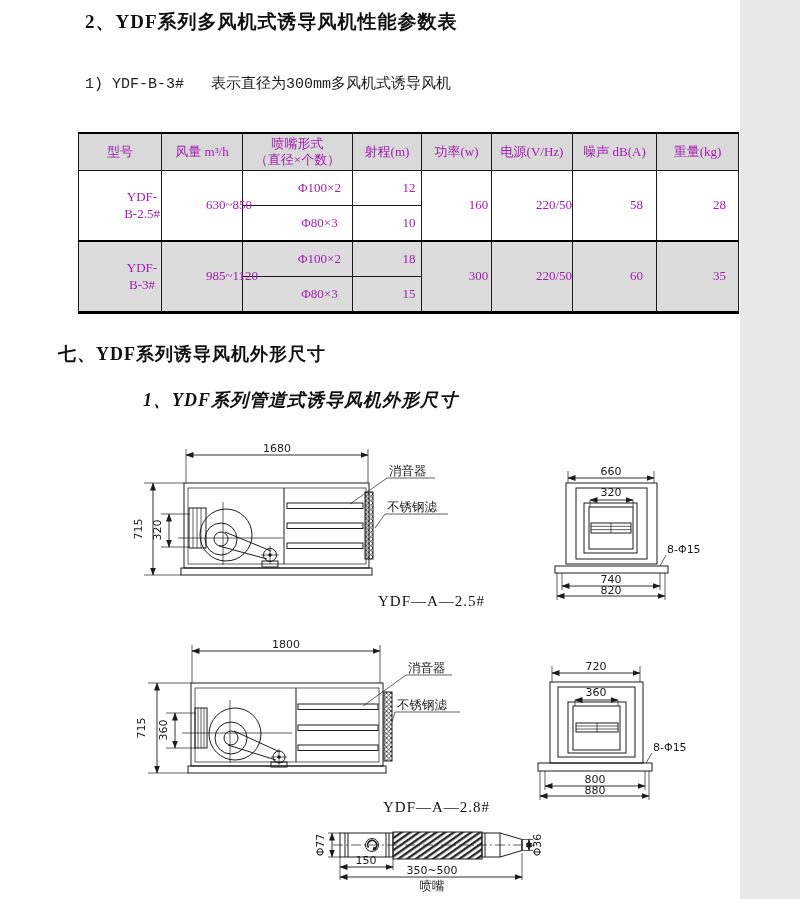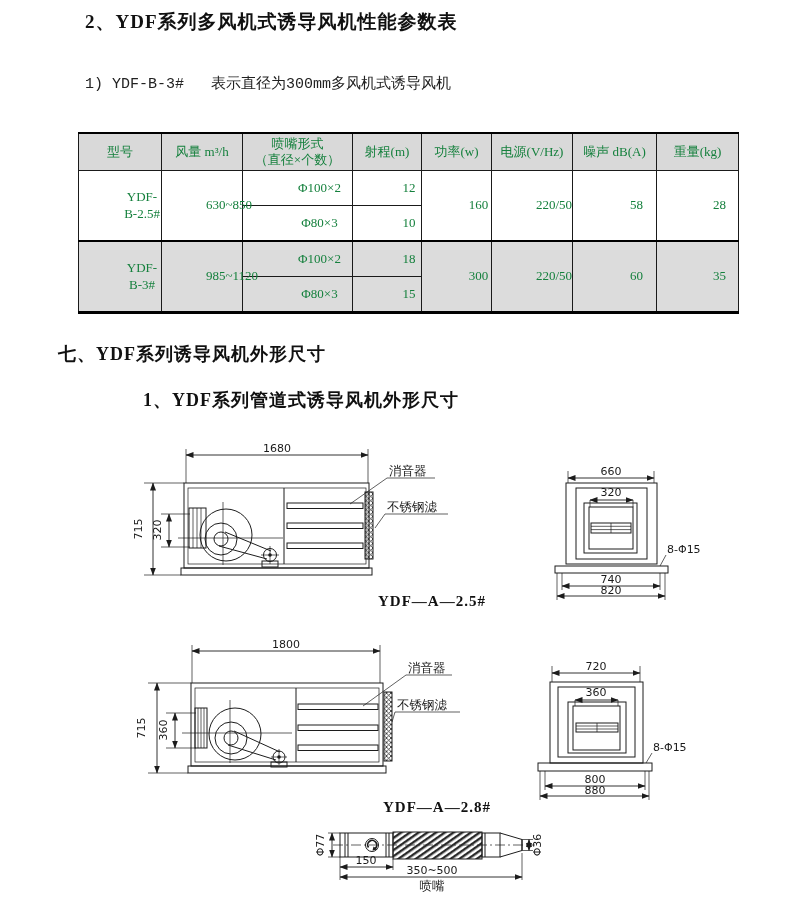--- a/index.html
+++ b/index.html
@@ -1,36 +1,36 @@
 <!DOCTYPE html>
 <html><head>
 <meta charset="utf-8">
 <style>
   html,body{margin:0;padding:0;background:#e8e8e8;}
-  #page{position:relative;width:800px;height:899px;background:#ffffff;overflow:hidden;
+  #page{position:relative;width:740px;height:899px;background:#ffffff;overflow:hidden;
         font-family:"Liberation Serif","DejaVu Serif",serif;color:#111;}
   .abs{position:absolute;}
   .h1{font-size:19px;font-weight:bold;letter-spacing:1px;}
   .h2{font-size:18px;font-weight:bold;letter-spacing:1px;text-align:center;}
   .note{font-size:15px;font-family:"Liberation Mono","DejaVu Sans Mono",monospace;white-space:pre;color:#222;}
   
   table.spec{border-collapse:collapse;table-layout:fixed;width:660px;
-             font-size:13px;color:#15803d;}
+             font-size:13px;color:#a21caf;}
   table.spec th,table.spec td{border:1px solid #1a1a1a;text-align:center;vertical-align:middle;
              padding:0;white-space:pre-line;line-height:1.25;font-weight:normal;}
   table.spec thead th{background:#d9d9d9;height:36px;}
   table.spec td{height:34px;background:#ffffff;padding-left:44px;}
   table.spec tr.g2 td{background:#dcdcdc;}
   table.spec{border-top:2px solid #000;border-bottom:3px solid #000;}
   table.spec tr.gsep td{border-top:2px solid #000;}
   
   svg text{font-family:"DejaVu Sans","Liberation Sans",sans-serif;fill:#1a1a1a;}
   .dimtxt{font-size:11px;}
   .cjk{font-size:12.5px;}
-  .cap{font-size:15px;font-weight:bold;letter-spacing:1px;font-family:"Liberation Serif",serif;}
+  .cap{font-size:15px;font-weight:normal;letter-spacing:1px;font-family:"Liberation Serif",serif;}
   .ln{stroke:#1c1c1c;stroke-width:1;fill:none;}
   .thin{stroke:#1c1c1c;stroke-width:.7;fill:none;}
   .dim{stroke:#1c1c1c;stroke-width:.9;fill:none;}
 </style>
 </head>
 <body>
 
 <div id="page">
 
   <svg width="0" height="0" style="position:absolute">
@@ -109,21 +109,21 @@
         </tr>
         <tr class="g2">
           <td>Φ80×3</td>
           <td>15</td>
         </tr>
       </tbody>
     </table>
   </div>
 
   <div class="abs h2" style="left:58px;top:342px;">七、YDF系列诱导风机外形尺寸</div>
-  <div class="abs h2" style="left:143px;top:388px;">1、YDF系列管道式诱导风机外形尺寸</div>
+  <div class="abs h2" style="left:143px;top:388px;font-style:italic;">1、YDF系列管道式诱导风机外形尺寸</div>
 
   <svg class="abs" style="left:130px;top:440px;" width="330" height="160" viewBox="0 0 330 160">
 
     <line class="thin" x1="56" y1="9" x2="56" y2="43"></line>
       <line class="thin" x1="238" y1="9" x2="238" y2="43"></line>
     <line class="dim" x1="56" y1="15" x2="238" y2="15" marker-start="url(#as)" marker-end="url(#ae)"></line>
     <text class="dimtxt" x="147" y="12" text-anchor="middle">1680</text>
 
     <rect class="ln" x="54" y="43" width="185" height="85"></rect>
     <rect class="thin" x="58" y="48" width="178" height="76"></rect>

